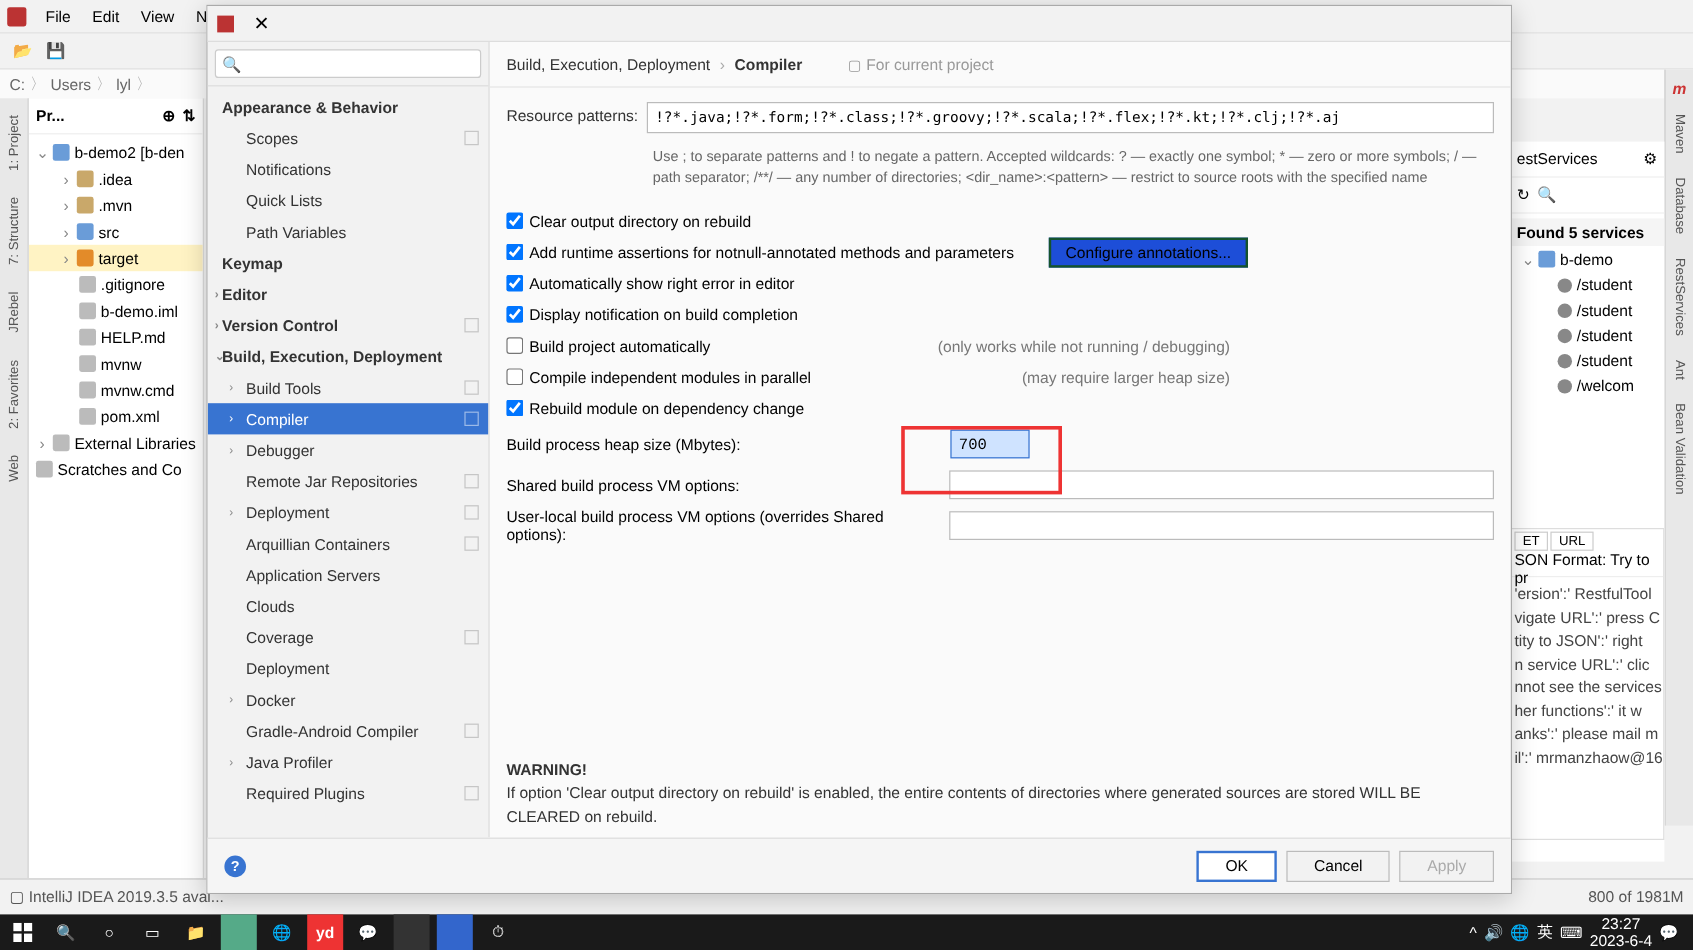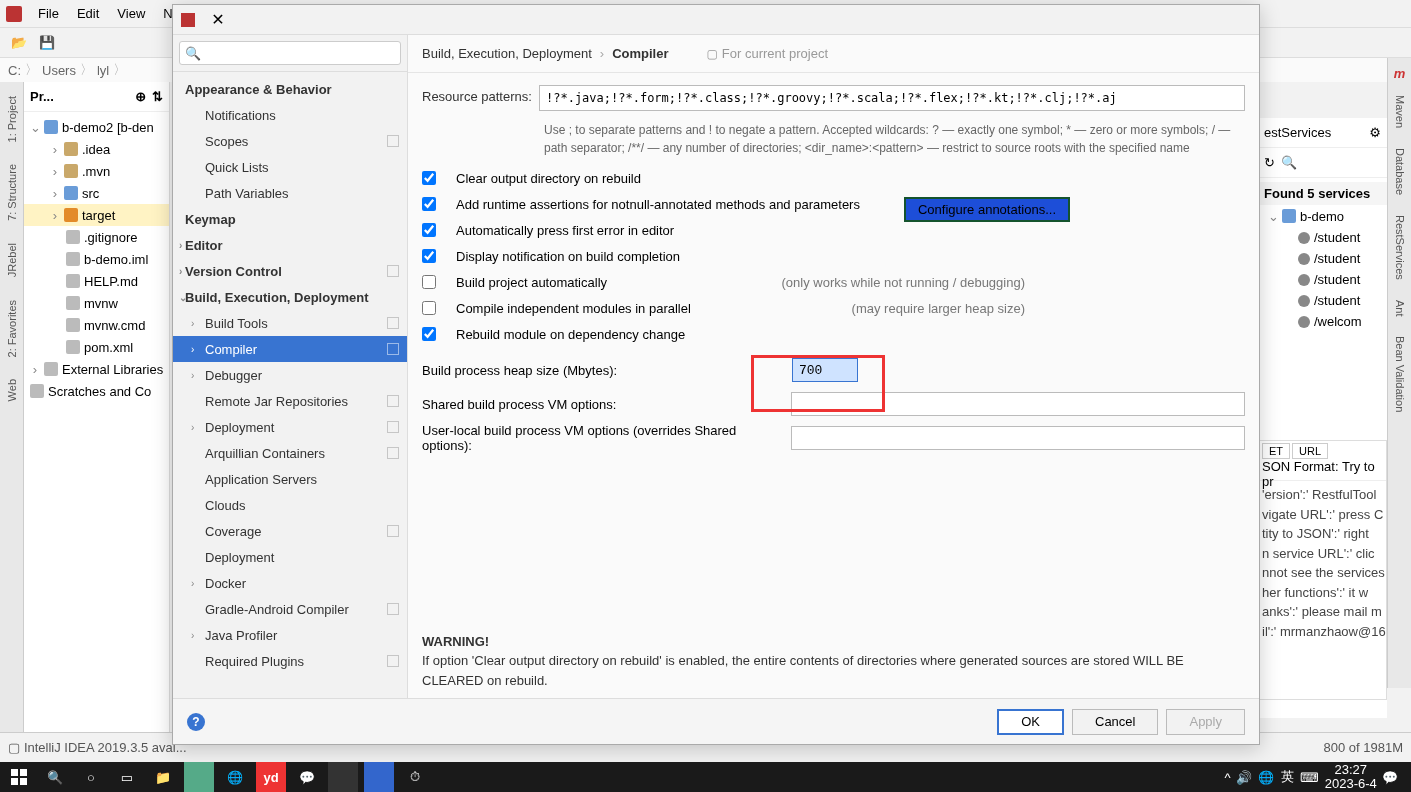--- a/index.html
+++ b/index.html
@@ -64,21 +64,21 @@
 .settings-crumb .c { color: #333; }
 .settings-crumb .csep { color: #aaa; }
 .settings-crumb .hint { margin-left: 30px; color: #999; font-size: 12px; display: flex; align-items: center; gap: 4px; }
 
 .form-area { flex: 1; padding: 12px 14px; overflow-y: auto; position: relative; }
 .form-row { display: flex; align-items: flex-start; margin-bottom: 10px; gap: 5px; }
 .form-row .lbl { width: 112px; padding-top: 4px; color: #333; }
 .form-row input[type=text] { flex: 1; height: 26px; padding: 0 6px; border: 1px solid #bbb; font-family: monospace; font-size: 12px; }
 .help-text { color: #666; font-size: 12px; margin-left: 122px; margin-bottom: 14px; line-height: 1.5; }
 
-.chk-row { display: flex; align-items: flex-start; height: 26px; gap: 20px; }
+.chk-row { display: flex; align-items: center; height: 26px; gap: 5px; }
 .chk-row input[type=checkbox] { width: 14px; height: 14px; }
 .chk-row .note { color: #777; margin-left: auto; margin-right: 220px; }
 .chk-row .cfg-btn { margin-left: 24px; padding: 3px 12px; background: #1d4ed8; border: 2px solid #14532d; cursor: pointer; }
 
 .field-row { display: flex; align-items: center; height: 34px; gap: 10px; }
 .field-row .flbl { width: 360px; }
 .field-row input { height: 24px; padding: 0 6px; border: 1px solid #bbb; font-family: Liberation Mono, monospace; }
 .field-row input.narrow { width: 66px; }
 .field-row input.wide { width: 455px; }
 
@@ -306,25 +306,25 @@
         <div class="wrap">
           <span class="sico">🔍</span>
           <input type="text" placeholder="" style="">
         </div>
       </div>
       <div class="nav-list">
         <div class="nav-item top">
             <span>Appearance &amp; Behavior</span>
           </div>
         <div class="nav-item sub">
+            <span>Scopes</span>
+            <span class="proj-ico"></span>
+          </div>
+        <div class="nav-item sub">
             <span>Notifications</span>
-          </div>
-        <div class="nav-item sub">
-            <span>Scopes</span>
-            <span class="proj-ico"></span>
           </div>
         <div class="nav-item sub">
             <span>Quick Lists</span>
           </div>
         <div class="nav-item sub">
             <span>Path Variables</span>
           </div>
         <div class="nav-item top">
             <span>Keymap</span>
           </div>
@@ -419,21 +419,21 @@
             <input type="checkbox" checked="" style="">
             <span>Clear output directory on rebuild</span>
           </div>
         <div class="chk-row">
             <input type="checkbox" checked="" style="">
             <span>Add runtime assertions for notnull-annotated methods and parameters</span>
             <button class="cfg-btn">Configure annotations...</button>
           </div>
         <div class="chk-row">
             <input type="checkbox" checked="" style="">
-            <span>Automatically press first error in editor</span>
+            <span>Automatically show right error in editor</span>
           </div>
         <div class="chk-row">
             <input type="checkbox" checked="" style="">
             <span>Display notification on build completion</span>
           </div>
         <div class="chk-row">
             <input type="checkbox" style="">
             <span>Build project automatically</span>
             <span class="note">(only works while not running / debugging)</span>
           </div>

